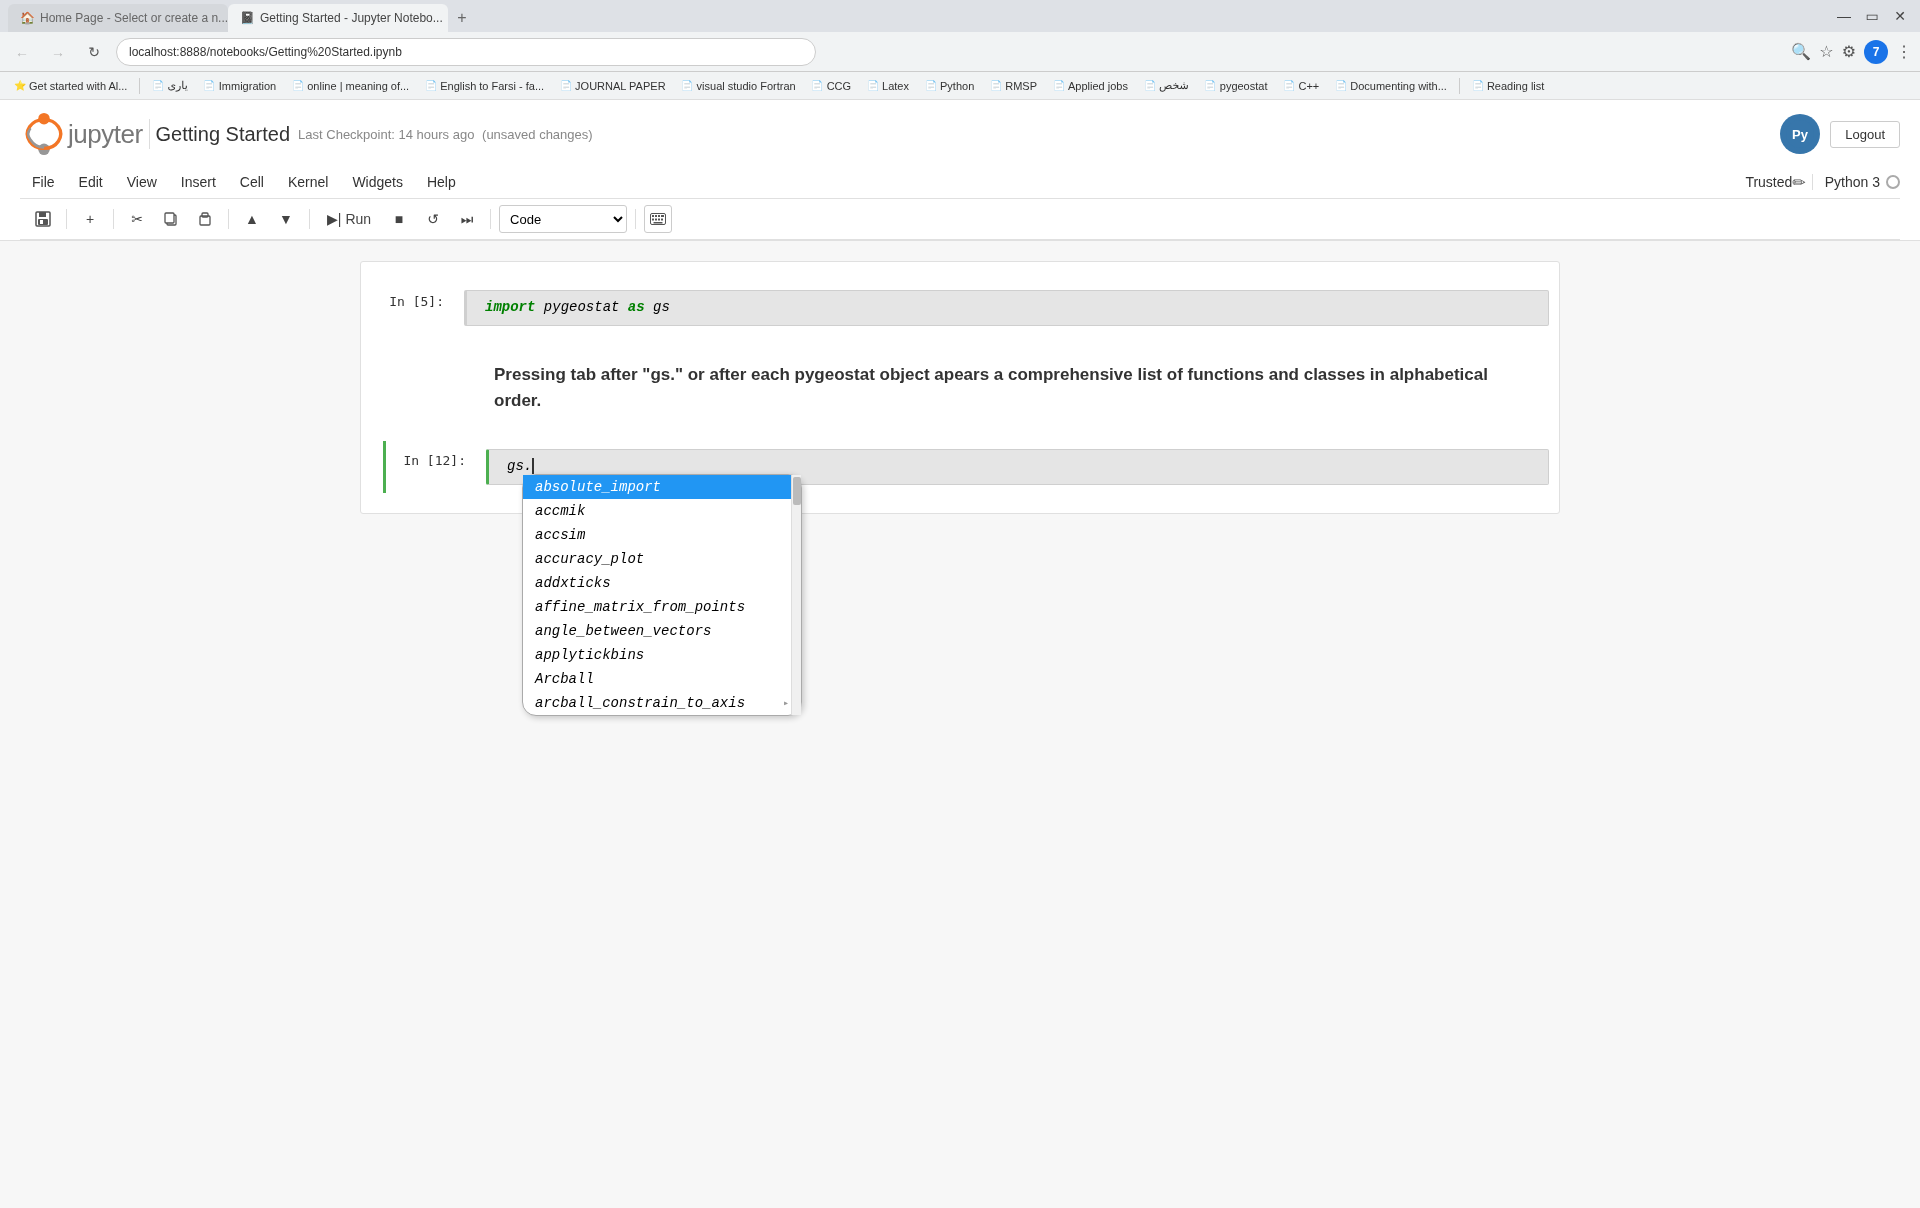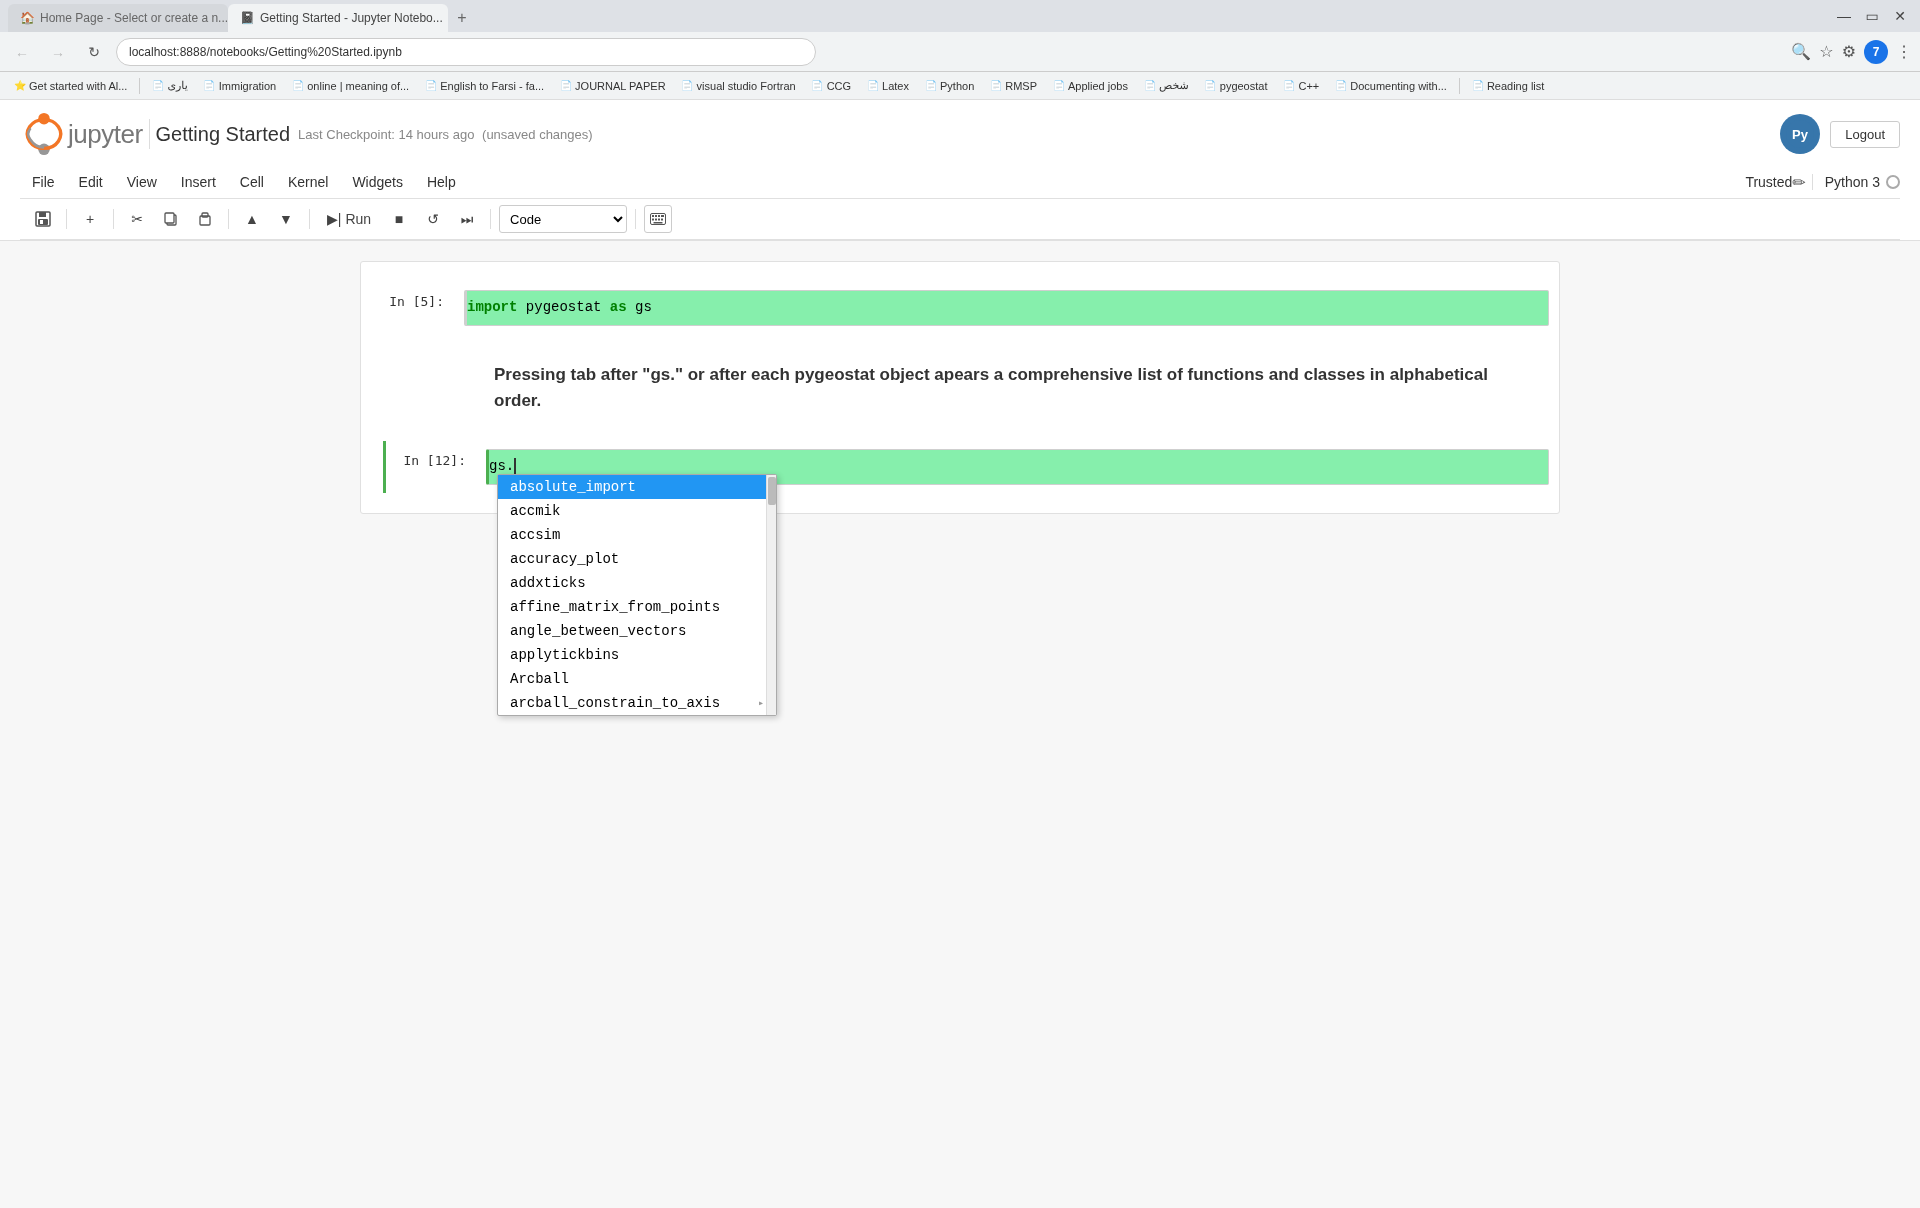--- a/index.html
+++ b/index.html
@@ -65,33 +65,33 @@
     .keyboard-btn { width: 28px; height: 28px; display: flex; align-items: center; justify-content: center; border: 1px solid #ccc; border-radius: 3px; cursor: pointer; font-size: 12px; background: white; }
 
     
     .notebook-content { max-width: 1200px; margin: 20px auto; background: white; border: 1px solid #e0e0e0; border-radius: 3px; padding: 20px 0; }
 
     
     .cell { display: flex; align-items: flex-start; padding: 8px 10px; border-left: 3px solid transparent; }
     .cell.code-cell { }
     .cell-input-number { font-size: 13px; color: #333; min-width: 90px; text-align: right; padding-right: 20px; font-family: monospace; padding-top: 4px; }
     .cell-body { flex: 1; }
-    .code-box { border: 1px solid #cfcfcf; border-left: 3px solid #cfcfcf; border-radius: 2px; padding: 8px 0; font-family: 'Courier New', monospace; font-size: 14px; background: #86efac; min-height: 36px; }
+    .code-box { border: 1px solid #cfcfcf; border-left: 3px solid #cfcfcf; border-radius: 2px; padding: 8px 18px; font-family: 'Courier New', monospace; font-size: 14px; background: #e5e5e5; min-height: 36px; font-style: italic; }
     .code-box.active { border-left-color: #4caf50; }
 
     
     .kw { color: #008000; font-weight: bold; }
 
     
     .markdown-cell { padding: 20px 30px; }
     .markdown-cell p { font-size: 17px; font-weight: bold; color: #333; line-height: 1.5; }
 
     
     .autocomplete-container { position: relative; }
-    .autocomplete-dropdown { position: absolute; top: 100%; left: 8px; background: white; border: 1px solid #aaa; border-radius: 2px; min-width: 280px; box-shadow: 2px 2px 6px rgba(0,0,0,0.2); z-index: 100; font-family: 'Courier New', monospace; font-size: 14px; }
+    .autocomplete-dropdown { position: absolute; top: 100%; left: 15px; background: white; border: 1px solid #aaa; border-radius: 14px; min-width: 280px; box-shadow: 2px 2px 6px rgba(0,0,0,0.2); z-index: 100; font-family: 'Courier New', monospace; font-size: 14px; }
     .autocomplete-item { padding: 4px 12px; cursor: pointer; white-space: nowrap; }
     .autocomplete-item.selected { background: #2196f3; color: white; }
 
     
     .cursor { display: inline-block; width: 2px; height: 16px; background: #333; vertical-align: text-bottom; animation: blink 1s step-end infinite; }
     @keyframes blink { 50% { opacity: 0; } }
   </style>
 </head>
 <body>
 

